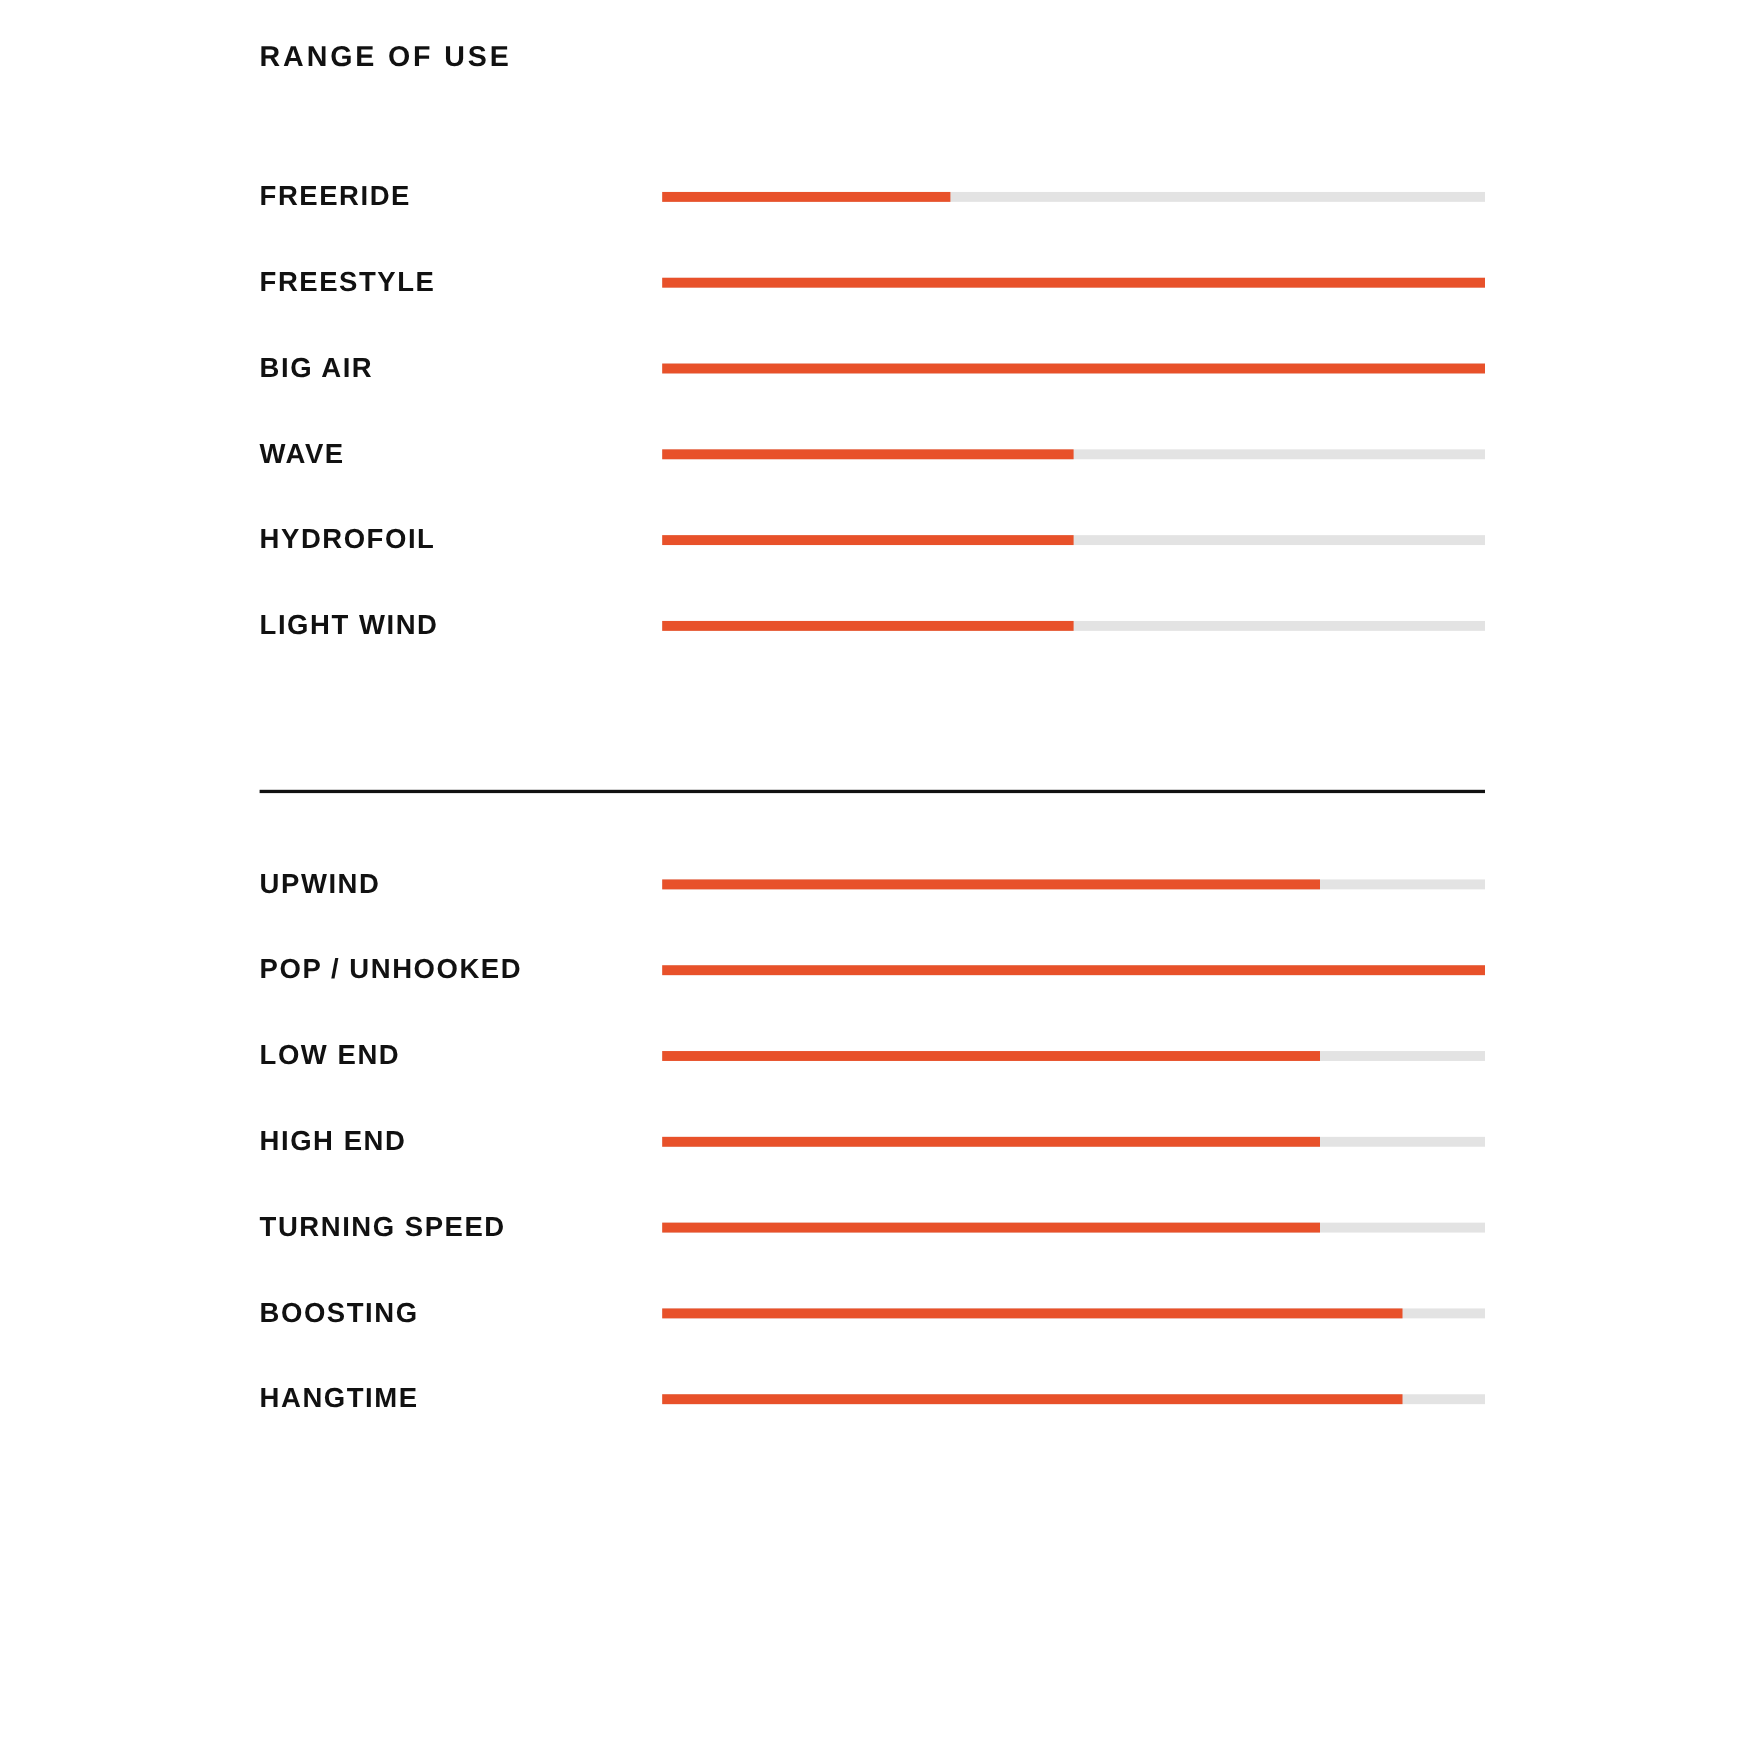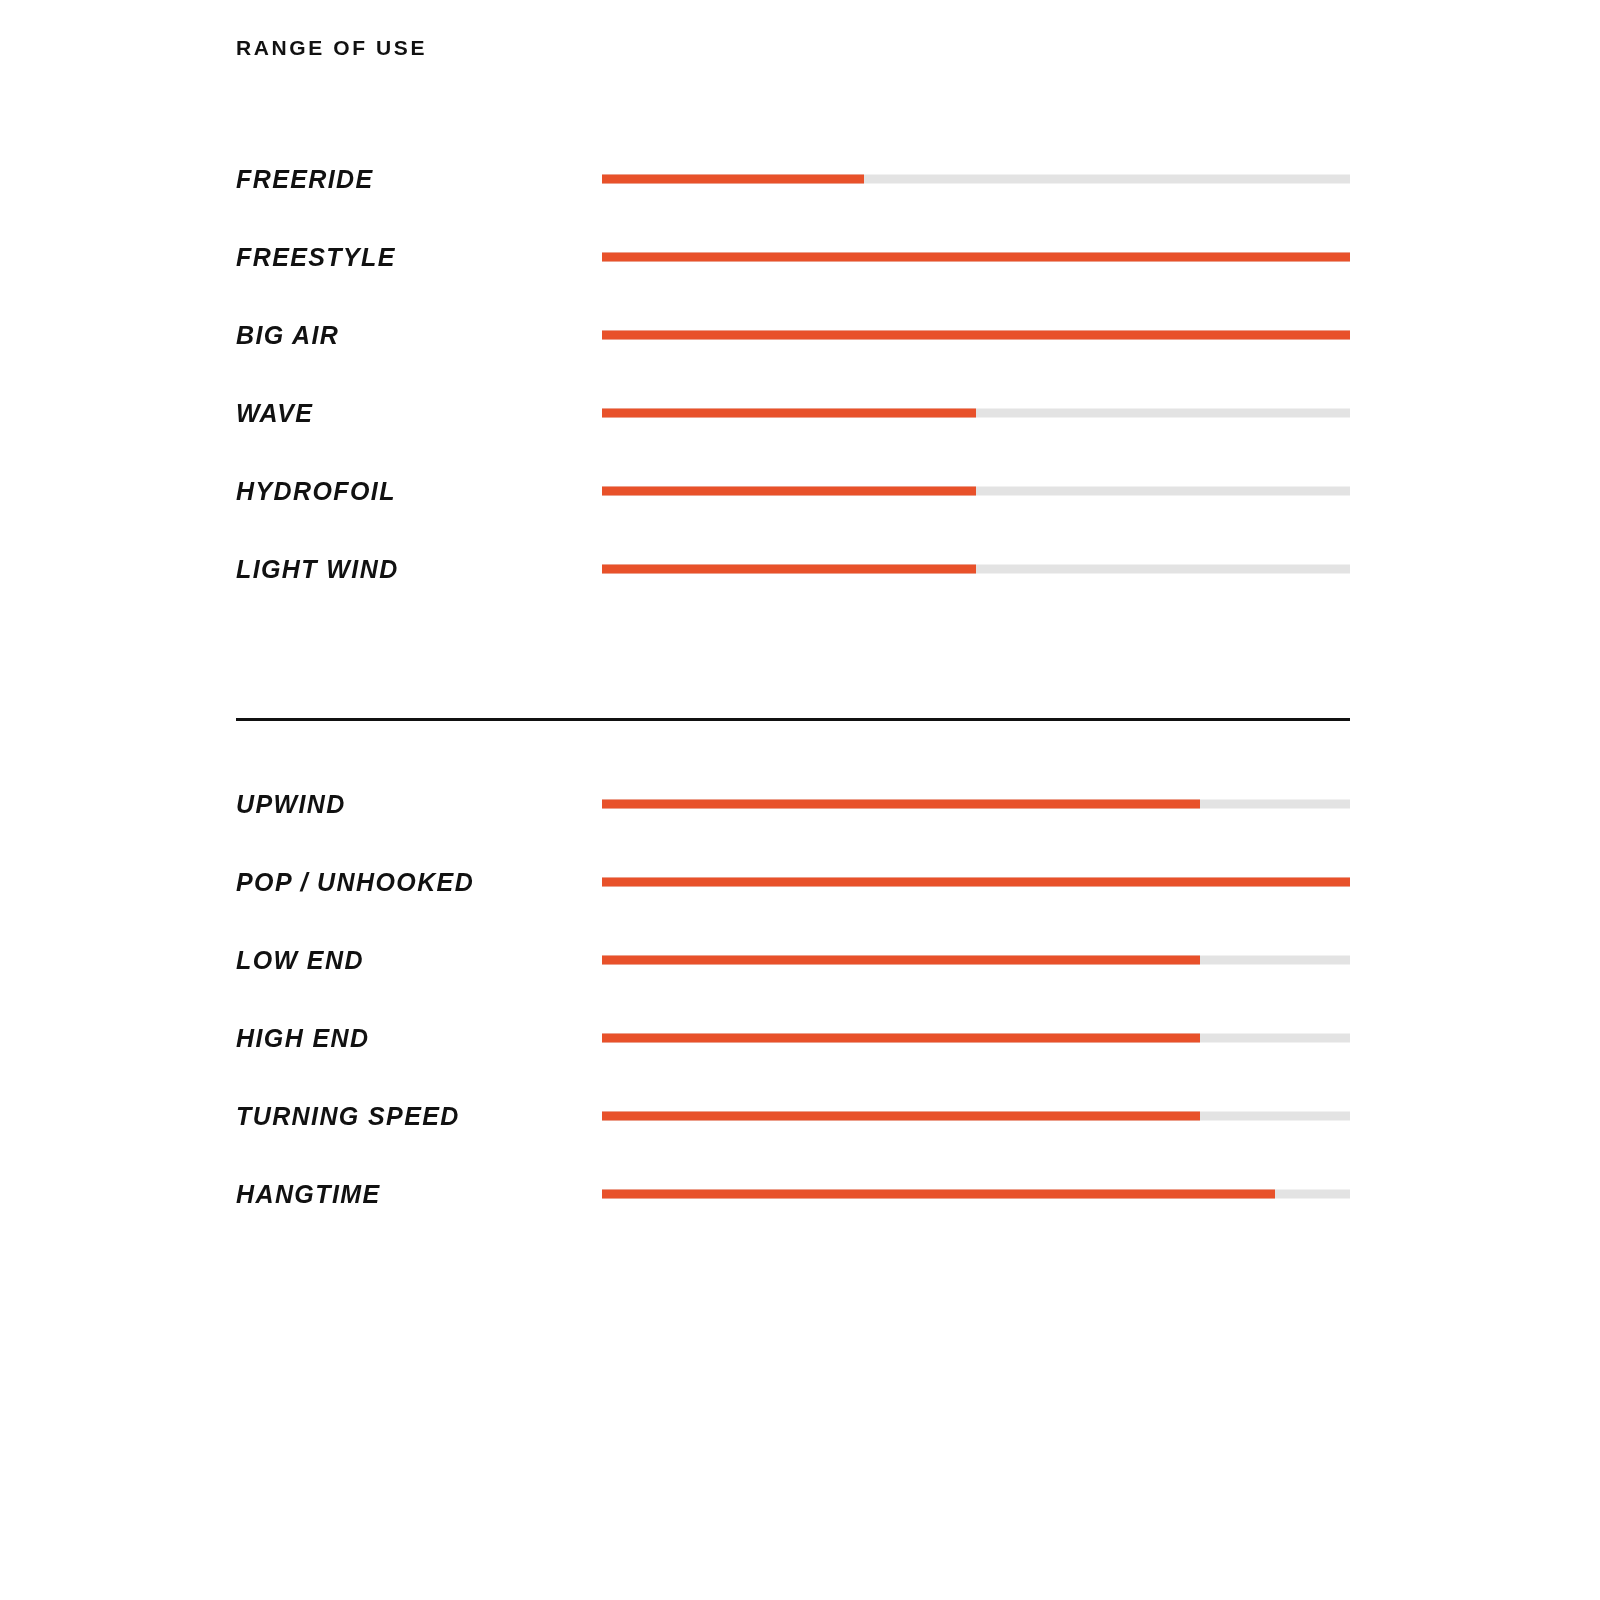--- a/index.html
+++ b/index.html
@@ -20,32 +20,31 @@
     position: absolute;
     left: 0; top: 0;
     width: 1600px;
     height: 1600px;
     padding: 0;
   }
   .title {
     position: absolute;
     left: 236px;
     top: 36px;
-    font-size: 21px;
+    font-size: 26px;
     font-weight: bold;
     letter-spacing: 2.6px;
     text-transform: uppercase;
     color: #111111;
     font-family: "Liberation Sans", sans-serif;
   }
   .group {
     position: absolute;
     left: 0;
     width: 1600px;
-    font-style: italic;
   }
   #group-range { top: 140px; }
   #group-perf  { top: 765px; }
 
   .row {
     position: relative;
     height: 78px;
     width: 1600px;
   }
   .row-label {
@@ -157,20 +156,26 @@
           <div class="meter-fill" style="width: 80%; background: rgb(232, 81, 42);"></div>
         </div>
       </div>
       <div class="row">
         <div class="row-label">TURNING SPEED</div>
         <div class="meter" style="left: 602px; width: 748px; background: rgb(227, 227, 227);">
           <div class="meter-fill" style="width: 80%; background: rgb(232, 81, 42);"></div>
         </div>
       </div>
       <div class="row">
+        <div class="row-label">BOOSTING</div>
+        <div class="meter" style="left: 602px; width: 748px; background: rgb(227, 227, 227);">
+          <div class="meter-fill" style="width: 90%; background: rgb(232, 81, 42);"></div>
+        </div>
+      </div>
+      <div class="row">
         <div class="row-label">HANGTIME</div>
         <div class="meter" style="left: 602px; width: 748px; background: rgb(227, 227, 227);">
           <div class="meter-fill" style="width: 90%; background: rgb(232, 81, 42);"></div>
         </div>
       </div>
     </div>
 
 </div>
 
 </body></html>

